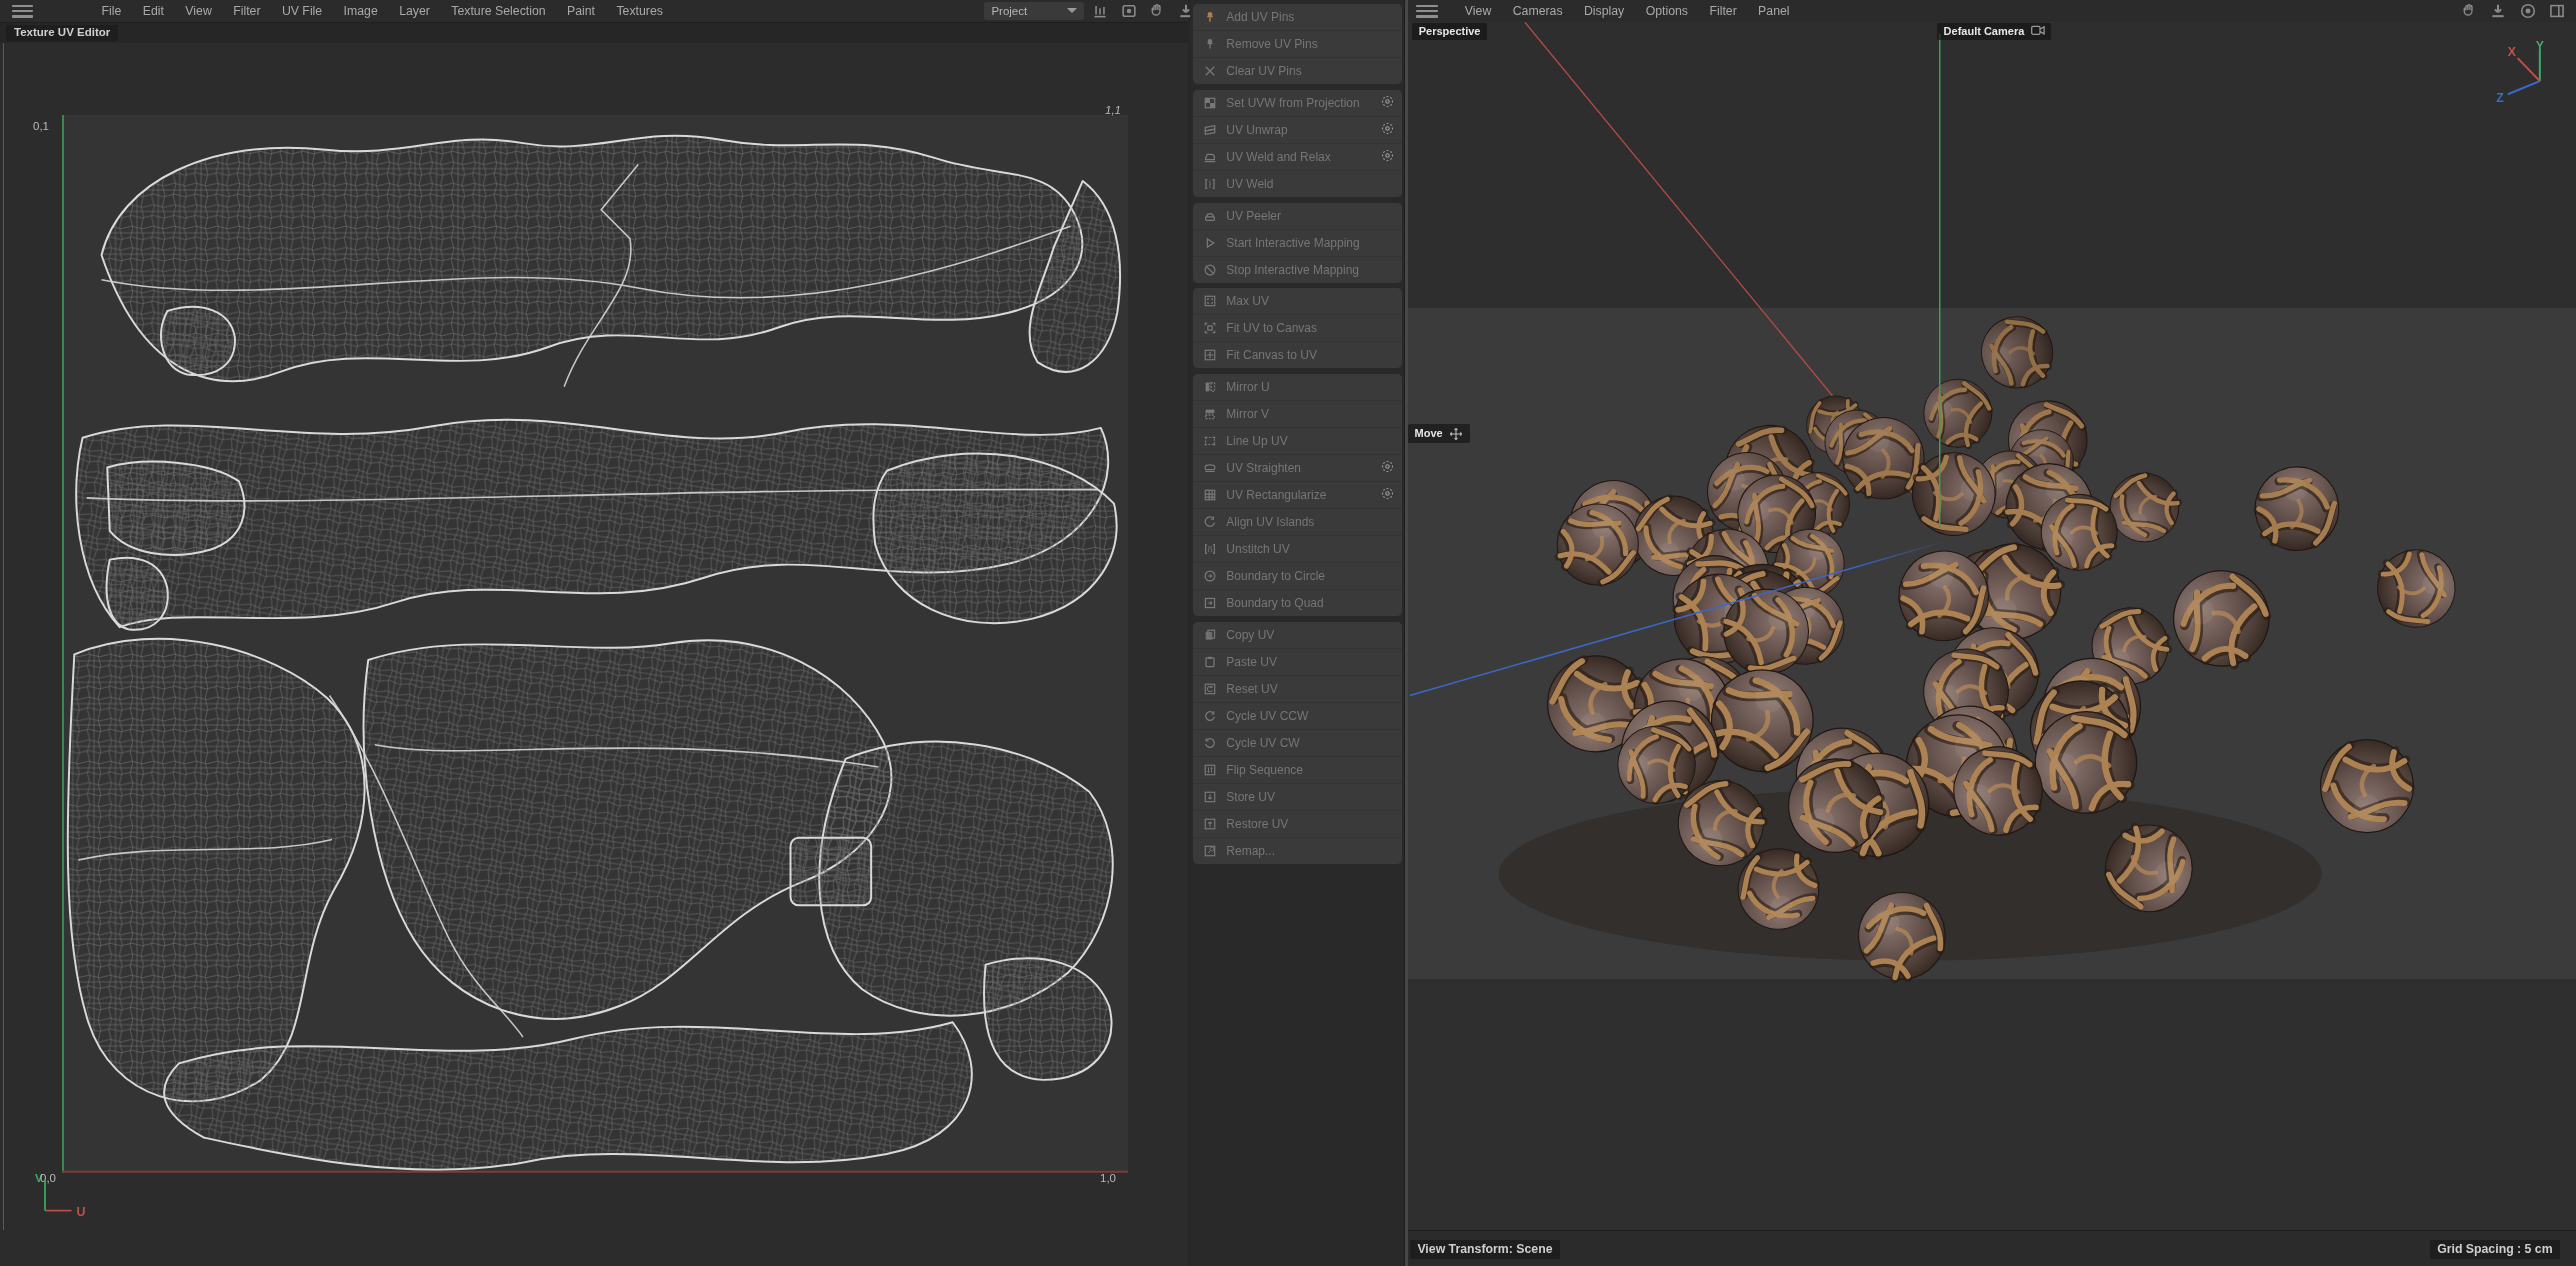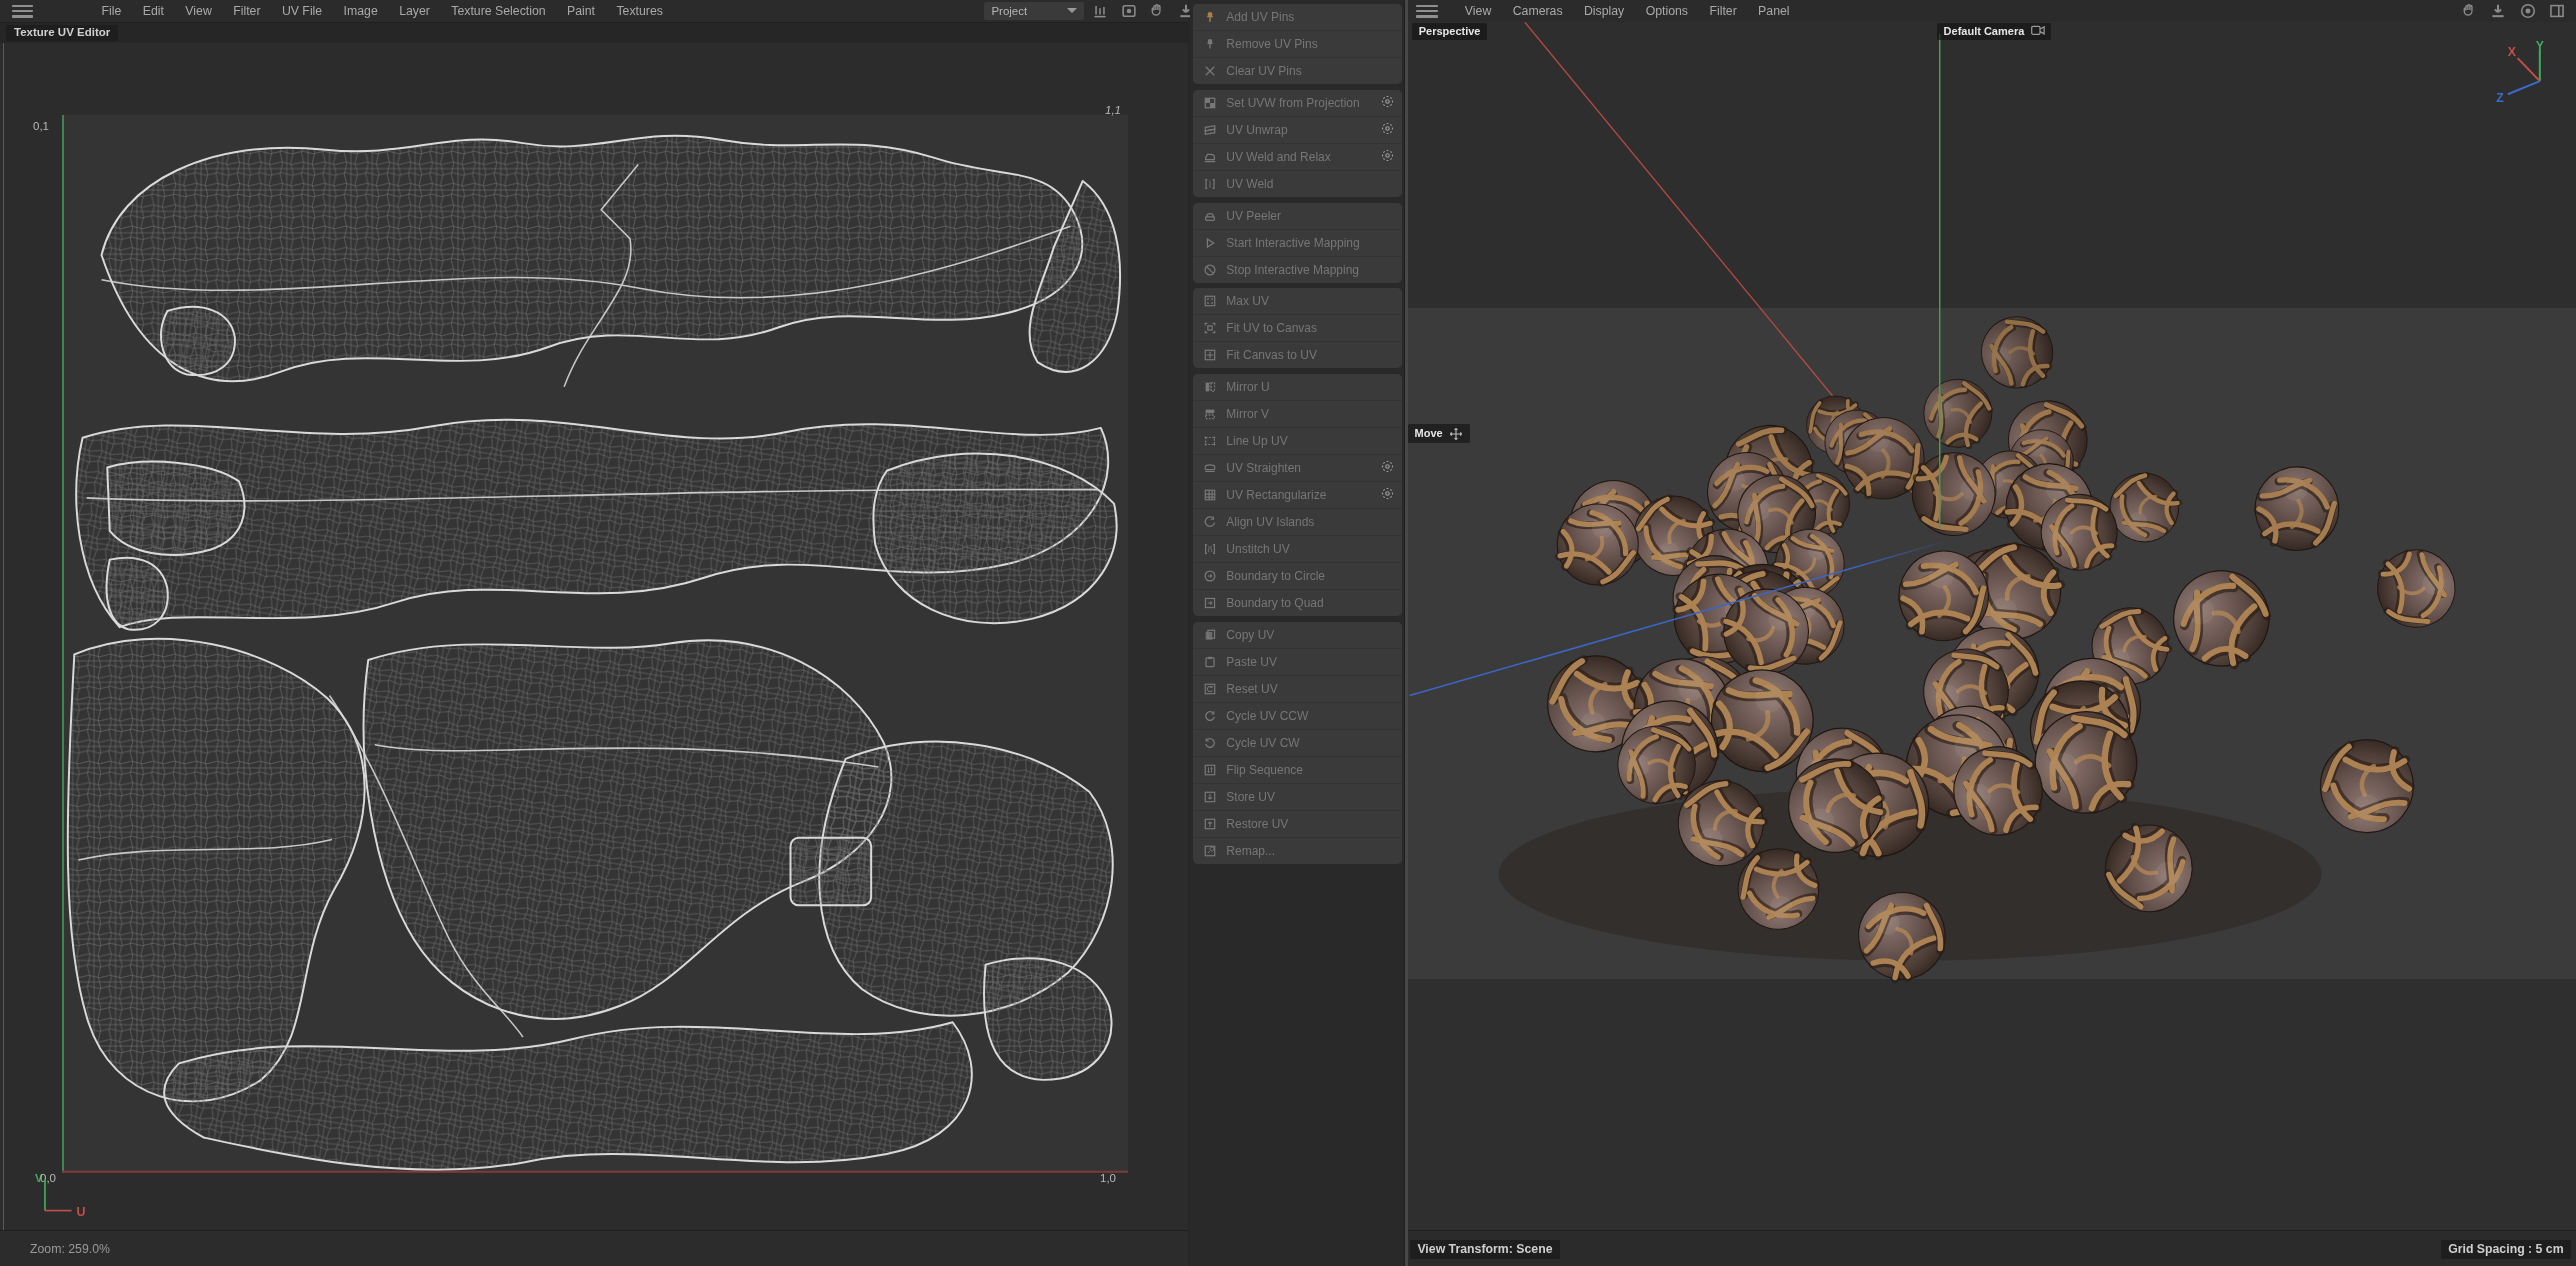--- a/index.html
+++ b/index.html
@@ -50,21 +50,21 @@
   .vp{position:absolute;left:1408px;top:0;width:1168px;height:1266px;background:#2e2e2e;}
   .vp .menubar{left:0;width:1168px;}
   .vp-body{position:absolute;left:0;top:22px;width:1168px;height:1208px;overflow:hidden;
            background:linear-gradient(#2e2e2e 0 286px,#3b3b3b 286px 957px,#2f2f2f 957px 100%);}
   .chip{position:absolute;background:rgba(18,18,18,.62);color:#e6e6e6;font-weight:bold;
         font-size:11px;padding:2.5px 6.6px;border-radius:1.6px;display:flex;gap:6.6px;}
   .chip svg{display:block;}
   .vp .statusbar{left:0;width:1168px;background:#2b2b2b;}
   .status-chip{background:#1e1e1e;color:#cfcfcf;font-weight:bold;padding:2.5px 7.4px;border-radius:1.6px;}
   .vp .statusbar .left{margin-left:2px;}
-  .vp .statusbar .right{margin-left:auto;margin-right:5px;}
+  .vp .statusbar .right{margin-left:auto;margin-right:16px;}
   .scene-svg{position:absolute;left:0;top:0;}
   .axis-gizmo{position:absolute;left:1085px;top:18px;}
 </style>
 </head>
 <body>
 
 <div class="app">
 
   <div class="uv-pane">
     <div class="menubar">
@@ -166,23 +166,20 @@
     <div class="uv-axis-label" style="left:35px;top:1172px;color:#3fae5f;">V</div>
     <div class="uv-corner" style="left:40px;top:1172px;">0,0</div>
     <div class="uv-corner" style="left:1100px;top:1172px;">1,0</div>
 
     <svg class="uv-gizmo" style="position:absolute;left:40px;top:1179px;" width="53" height="40" viewBox="0 0 64 48">
       <line x1="6" y1="0" x2="6" y2="38" stroke="#3fae5f" stroke-width="2"></line>
       <line x1="6" y1="38" x2="38" y2="38" stroke="#c0504d" stroke-width="2"></line>
       <text x="44" y="44" fill="#c0504d" font-size="15" font-weight="bold">U</text>
     </svg>
 
-    <div class="statusbar">
-      <span class="stext">Zoom: 259.0%</span>
-    </div>
   </div>
 
   <div class="cmd-panel">
     <div class="pad" id="uv-panel-groups">
         <div class="cmd-group">
           <div class="cmd-row">
             <span class="cicon">
               <span style="color: rgb(169, 129, 79); display: inline-flex;">
                 <svg viewBox="0 0 16 16" width="14" height="14" fill="none" stroke="currentColor" stroke-width="1.4">
                   <circle cx="8" cy="5" r="2.8" fill="currentColor" stroke="none"></circle>

